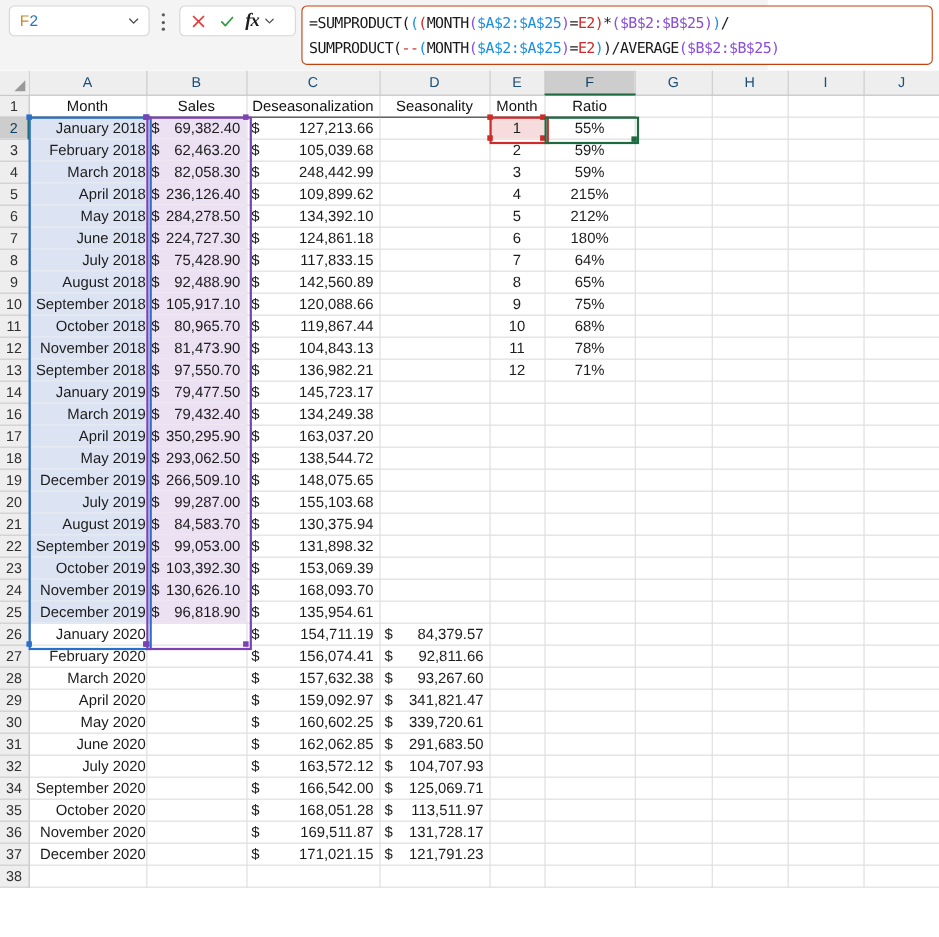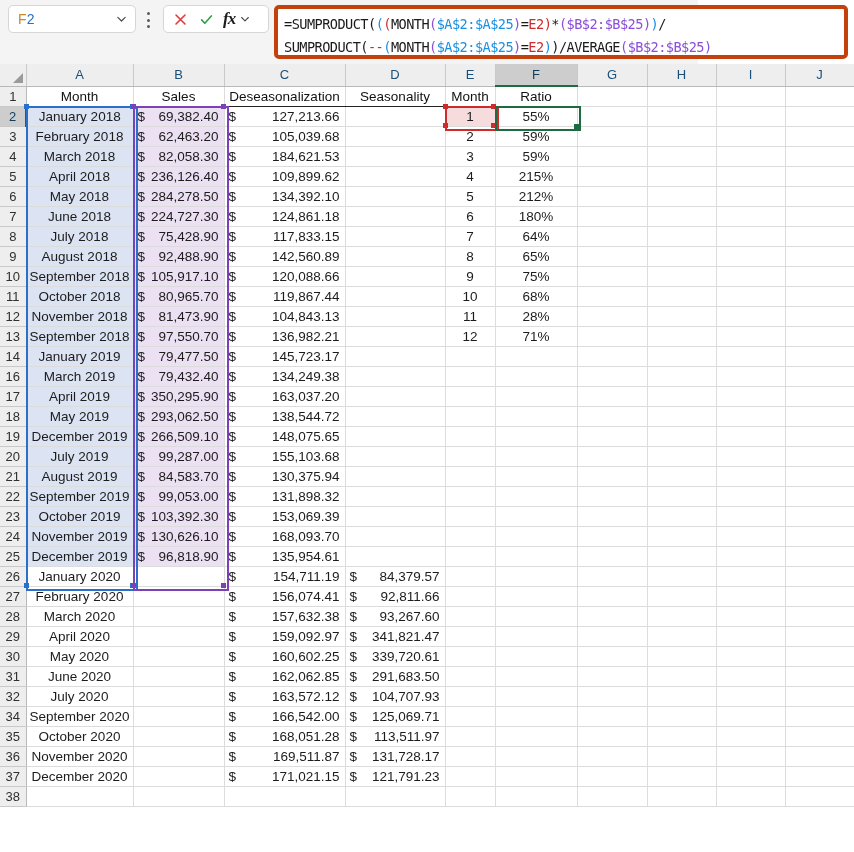--- a/index.html
+++ b/index.html
@@ -98,21 +98,21 @@
   .fx-caret {
     width: 10px; height: 10px;
     margin-left: 5px;
     cursor: pointer;
   }
   .formula-field {
     position: absolute;
     left: 274px; top: 5px;
     width: 574px; height: 54px;
     background: #ffffff;
-    border: 4px solid #c2410c;
+    border: 1px solid #c2410c;
     border-radius: 5px;
     box-sizing: border-box;
     padding: 4px 5px 0 6px;
     overflow: hidden;
     cursor: text;
   }
   .formula-text {
     font-family: "DejaVu Sans Mono", monospace;
     font-size: 13.6px;
     line-height: 23px;
@@ -207,21 +207,21 @@
     position: relative;
     cursor: cell;
     font-family: "Liberation Sans", sans-serif;
   }
   td.hdrcell {
     font-weight: bold;
     text-align: center;
     border-bottom: 1px solid #222222;
     color: #111111;
   }
-  .r { text-align: center; padding-right: 5px; }
+  .r { text-align: right; padding-right: 5px; }
   .c { text-align: center; }
   
   .money {
     display: flex;
     justify-content: space-between;
     align-items: center;
     padding: 0 5px 0 4px;
     height: 100%;
   }
   .money .sign { color: #1c1c1c; }
@@ -397,21 +397,21 @@
             <td class="cell r tint-blue">March 2018</td>
             <td class="cell tint-purple">
               <div class="money">
                 <span class="sign">$</span>
                 <span class="amt">82,058.30</span>
               </div>
             </td>
             <td class="cell">
               <div class="money">
                 <span class="sign">$</span>
-                <span class="amt">184,621.53</span>
+                <span class="amt">248,442.99</span>
               </div>
             </td>
             <td class="cell"></td>
             <td class="cell c">3</td>
             <td class="cell c">59%</td>
             <td class="cell"></td>
             <td class="cell"></td>
             <td class="cell"></td>
             <td class="cell"></td>
           </tr>
@@ -586,21 +586,21 @@
               </div>
             </td>
             <td class="cell">
               <div class="money">
                 <span class="sign">$</span>
                 <span class="amt">104,843.13</span>
               </div>
             </td>
             <td class="cell"></td>
             <td class="cell c">11</td>
-            <td class="cell c">28%</td>
+            <td class="cell c">78%</td>
             <td class="cell"></td>
             <td class="cell"></td>
             <td class="cell"></td>
             <td class="cell"></td>
           </tr>
           <tr>
             <td class="rowhdr">13</td>
             <td class="cell r tint-blue">September 2018</td>
             <td class="cell tint-purple">
               <div class="money">

